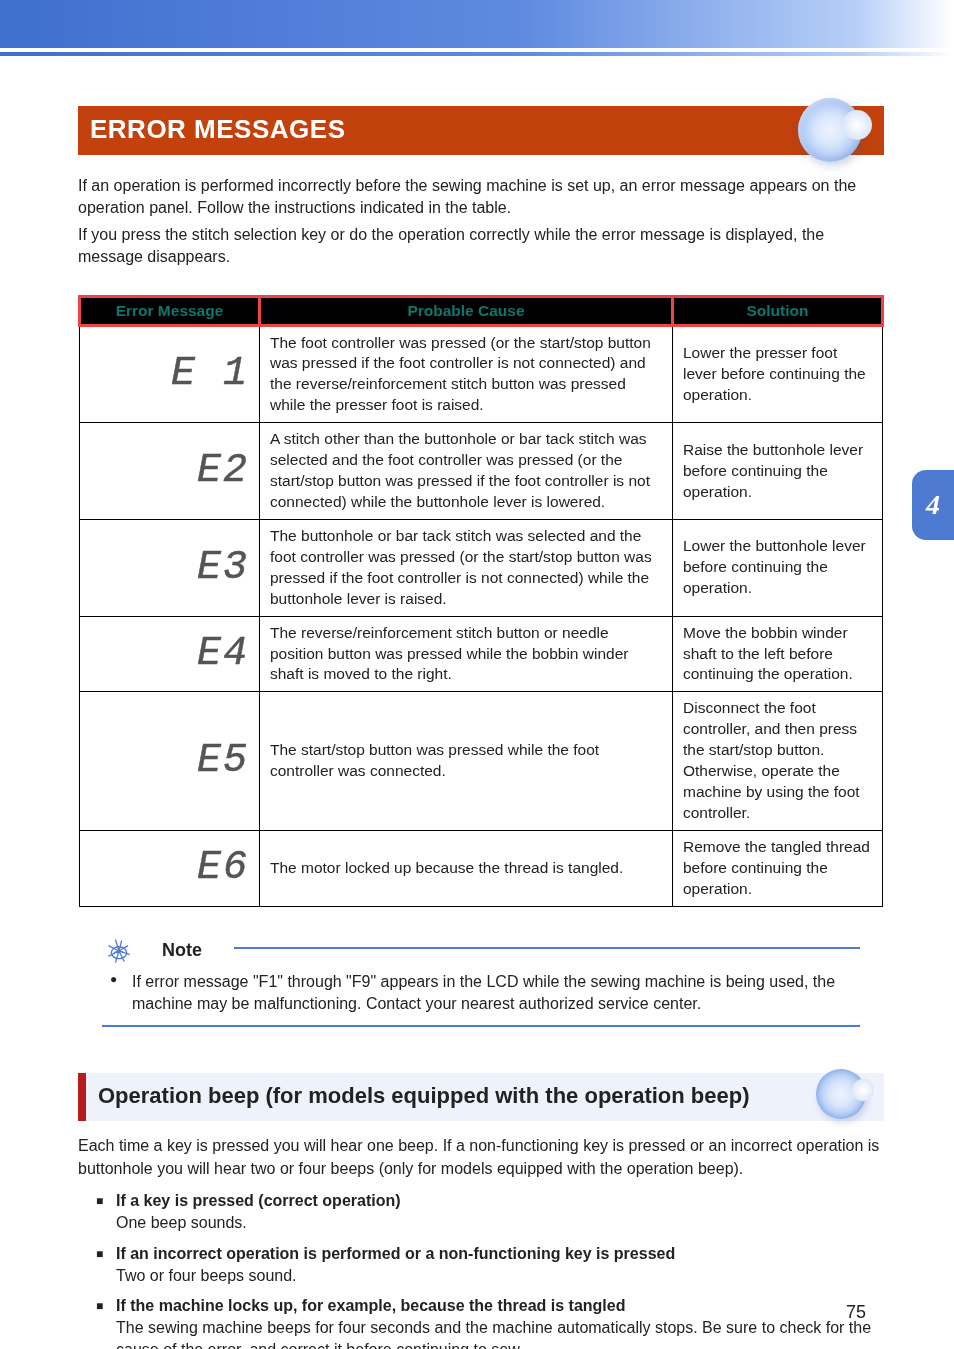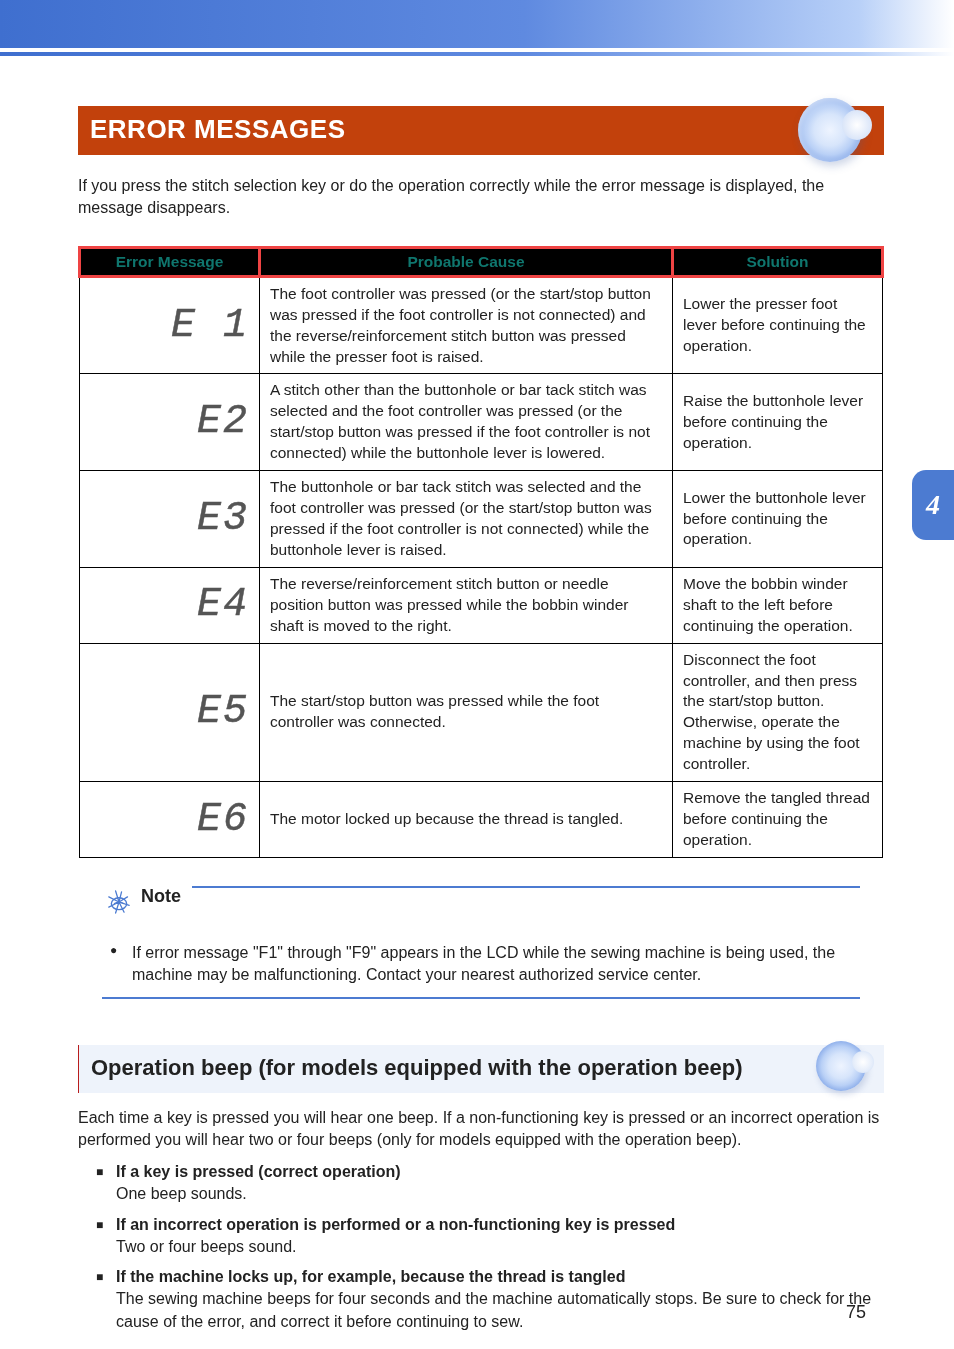--- a/index.html
+++ b/index.html
@@ -99,23 +99,23 @@
     letter-spacing: 2px;
     -webkit-text-stroke: 0.5px #555;
   }
 
   .note-block {
     margin-top: 28px;
     padding: 0 24px;
   }
   .note-head {
     display: flex;
-    align-items: flex-start;
-    gap: 5px;
-    margin-bottom: 20px;
+    align-items: center;
+    gap: 26px;
+    margin-bottom: 0;
   }
   .note-icon {
     width: 34px;
     height: 32px;
     position: relative;
   }
   .note-icon svg { width: 100%; height: 100%; }
   .note-title {
     font-size: 18px;
     font-weight: bold;
@@ -138,21 +138,21 @@
     position: absolute;
     left: 8px;
     top: 4px;
     font-size: 12px;
   }
 
   .h2-wrap {
     position: relative;
     margin: 46px 0 14px 0;
     background: #eef3fb;
-    border-left: 1px solid #b91c1c;
+    border-left: 8px solid #b91c1c;
     padding: 10px 16px 12px 12px;
   }
   .h2-wrap h2 {
     font-family: Arial, sans-serif;
     font-size: 22px;
     font-weight: bold;
     color: #222;
   }
   .h2-deco {
     position: absolute;
@@ -231,20 +231,21 @@
 <div class="side-tab">4</div>
 
 <div class="content">
 
   <div class="h1-wrap">
     <div class="h1-bar">ERROR MESSAGES</div>
     <div class="h1-deco"></div>
   </div>
 
   <div class="intro">
+    <p>If an operation is performed incorrectly before the sewing machine is set up, an error message appears on the operation panel. Follow the instructions indicated in the table.</p>
     <p>If you press the stitch selection key or do the operation correctly while the error message is displayed, the message disappears.</p>
   </div>
 
   <table class="err">
     <thead>
       <tr>
         <th>Error Message</th>
         <th>Probable Cause</th>
         <th>Solution</th>
       </tr>
@@ -298,21 +299,21 @@
       <span class="note-rule"></span>
     </div>
     <div class="note-body">If error message "F1" through "F9" appears in the LCD while the sewing machine is being used, the machine may be malfunctioning. Contact your nearest authorized service center.</div>
   </div>
 
   <div class="h2-wrap">
     <h2>Operation beep (for models equipped with the operation beep)</h2>
     <div class="h2-deco"></div>
   </div>
 
-  <p class="para">Each time a key is pressed you will hear one beep. If a non-functioning key is pressed or an incorrect operation is performed you will hear two or four beeps (only for models equipped with the operation beep).</p>
+  <p class="para">Each time a key is pressed you will hear one beep. If a non-functioning key is pressed or an incorrect operation is buttonhole you will hear two or four beeps (only for models equipped with the operation beep).</p>
 
   <div id="bullets">
       <div class="bl-item">
         <div class="bl-title">If a key is pressed (correct operation)</div>
         <div class="bl-body">One beep sounds.</div>
       </div>
       <div class="bl-item">
         <div class="bl-title">If an incorrect operation is performed or a non-functioning key is pressed</div>
         <div class="bl-body">Two or four beeps sound.</div>
       </div>

